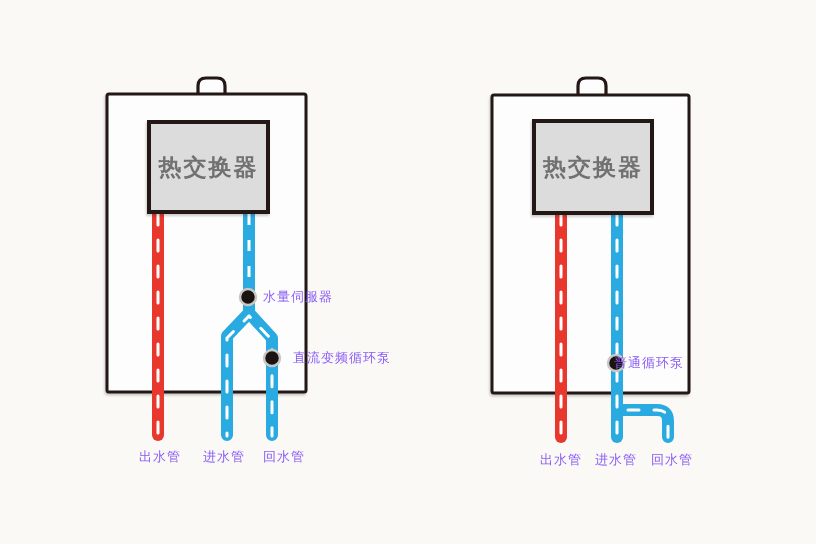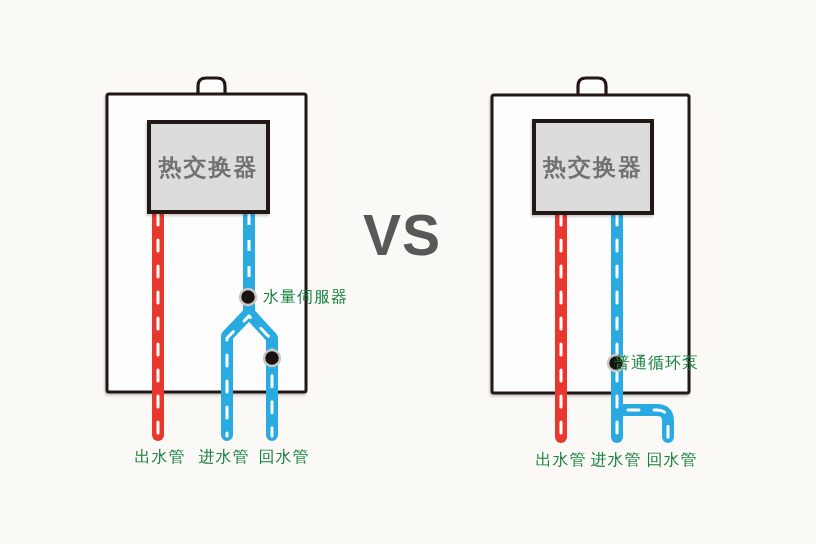--- a/index.html
+++ b/index.html
@@ -8,23 +8,23 @@
     background:#faf9f6;
     font-family:"Liberation Sans","DejaVu Sans",sans-serif;
     overflow:hidden;
   }
   .stage{
     position:relative;width:752px;height:544px;background:#faf9f6;
   }
   .stage svg{position:absolute;left:0;top:0;}
   .label{
     position:absolute;
-    font-size:16px;
+    font-size:13px;
     line-height:18px;
-    color:#15803d;
+    color:#8b5cf6;
     letter-spacing:1px;
     white-space:nowrap;
   }
   .pipe-label{transform:translateX(-50%);}
   .hx-label{
     position:absolute;
     display:flex;align-items:center;justify-content:center;
     font-size:23px;font-weight:bold;color:#727171;
     letter-spacing:2px;white-space:nowrap;
   }
@@ -78,23 +78,23 @@
 
       <rect x="534" y="121" width="118" height="92" stroke="#231815" stroke-width="4" class="shadowed" fill="#dcdcdc"></rect>
 
       <circle cx="616" cy="363" r="8" stroke="#c9c8c7" stroke-width="2.5" fill="#1a1311"></circle>
     </g>
   </svg>
 
   <div class="hx-label" style="left:149px;top:122px;width:119px;height:90px;">热交换器</div>
   <div class="hx-label" style="left:534px;top:121px;width:118px;height:92px;">热交换器</div>
 
-  <div class="vs">VS</div>
 
   <div class="label" style="left:263px;top:288px;">水量伺服器</div>
+  <div class="label" style="left:293px;top:349px;">直流变频循环泵</div>
 
   <div class="label" style="left:614px;top:354px;">普通循环泵</div>
 
   <div class="label pipe-label" style="left:160px;top:448px;">出水管</div>
   <div class="label pipe-label" style="left:224px;top:448px;">进水管</div>
   <div class="label pipe-label" style="left:284px;top:448px;">回水管</div>
 
   <div class="label pipe-label" style="left:561px;top:451px;">出水管</div>
   <div class="label pipe-label" style="left:616px;top:451px;">进水管</div>
   <div class="label pipe-label" style="left:672px;top:451px;">回水管</div>

